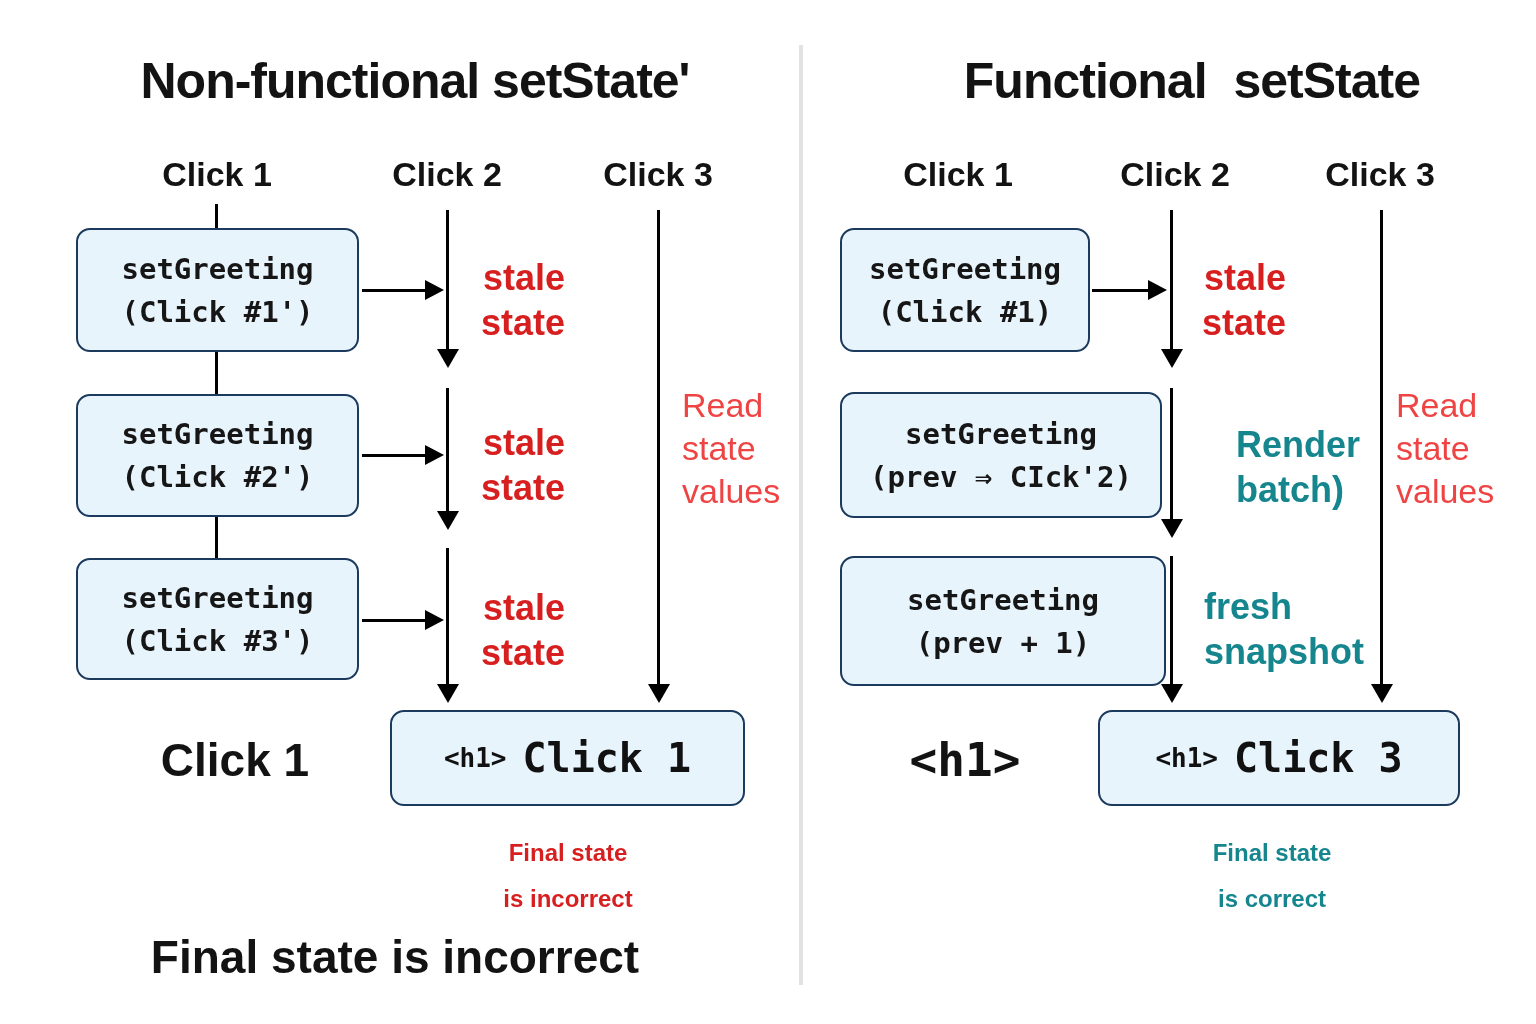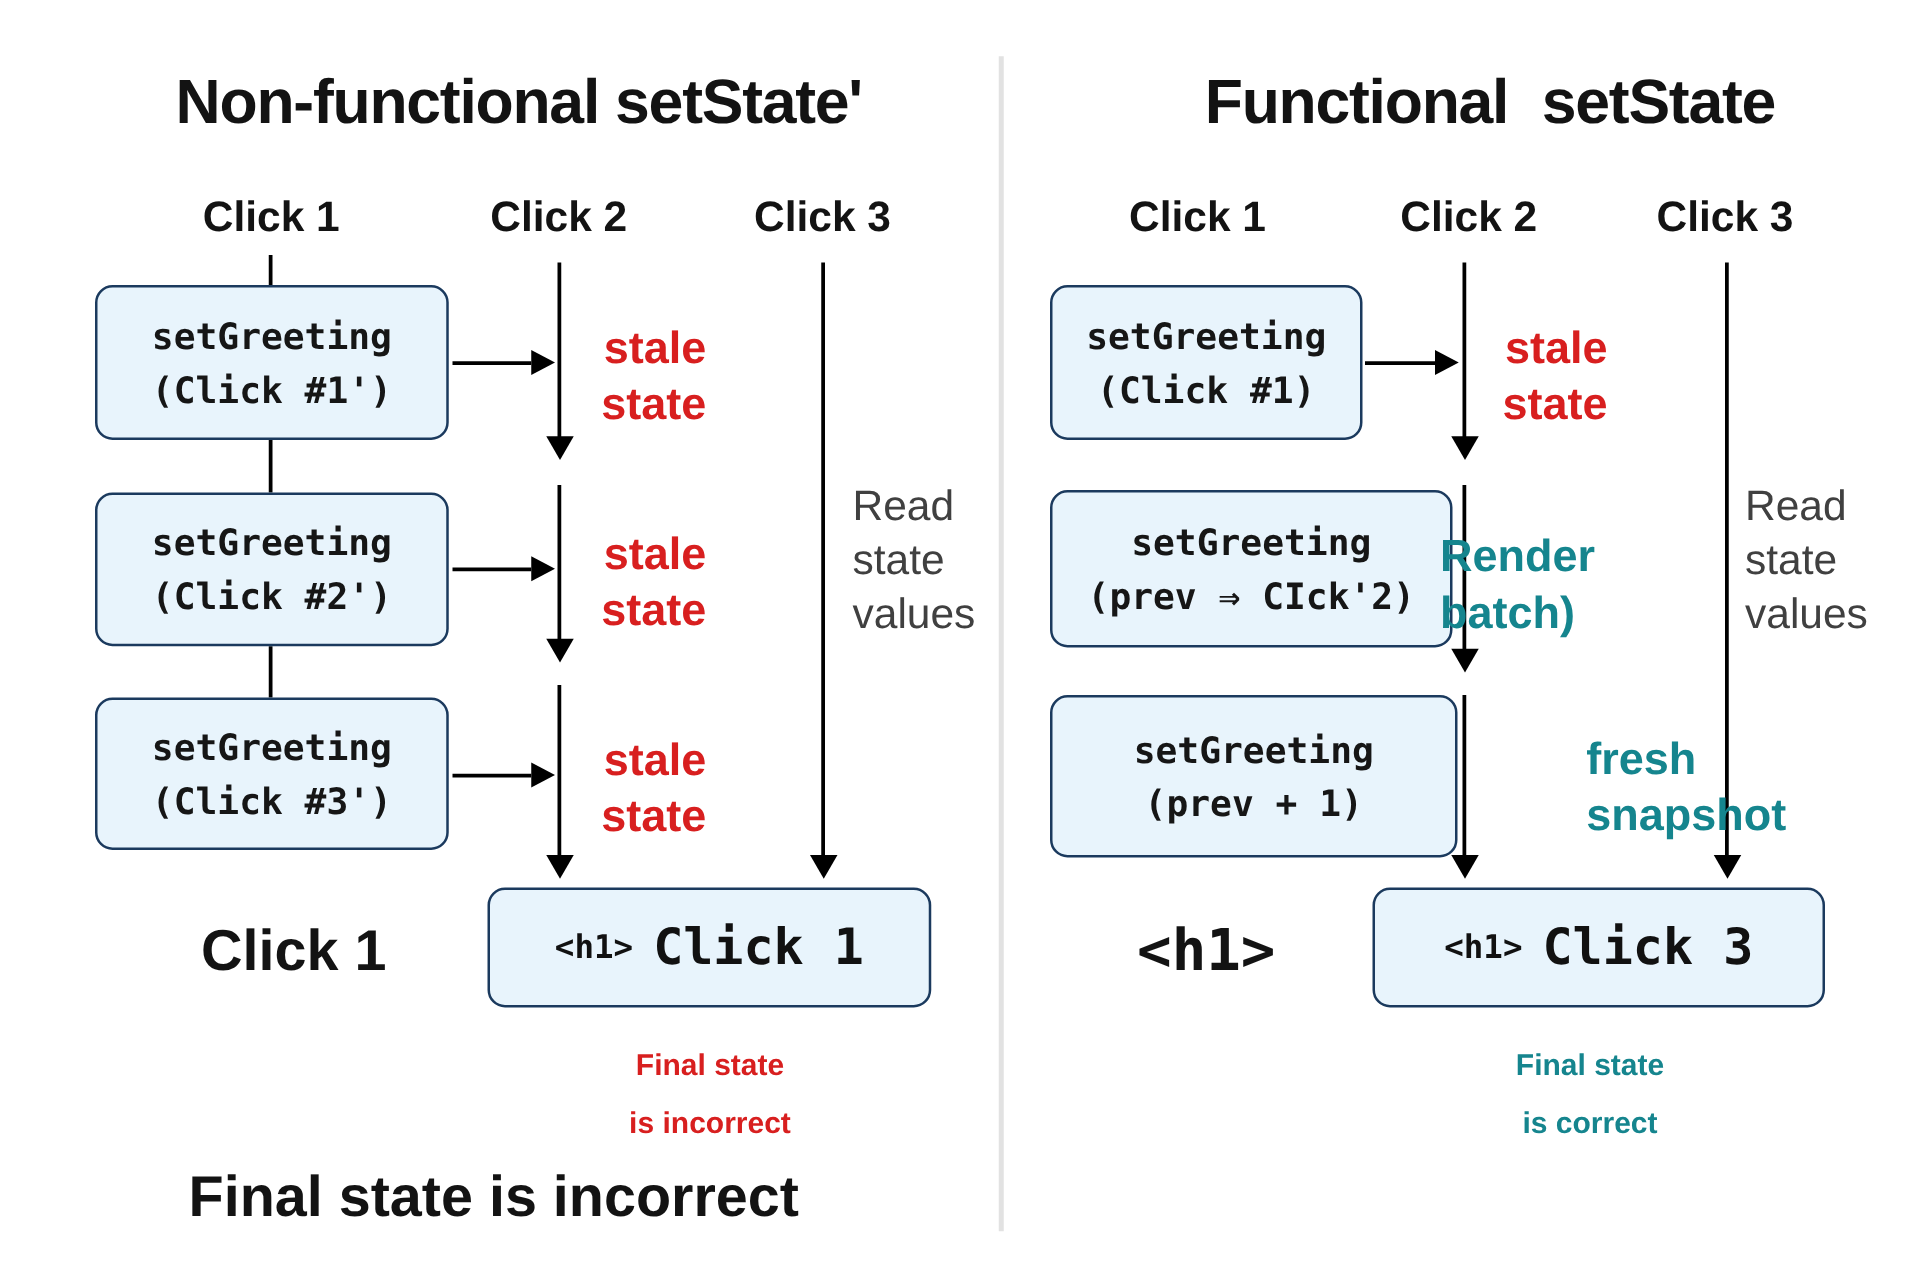--- a/index.html
+++ b/index.html
@@ -35,21 +35,21 @@
     background:#e8f4fc;border:2.5px solid #1b3a5e;border-radius:14px;
     display:flex;justify-content:center;align-items:center;gap:16px;
     font-family:"DejaVu Sans Mono", monospace;color:#111;box-sizing:border-box;
   }
   .result-tag{font-size:26px;font-weight:600;}
   .result-value{font-size:40px;font-weight:700;}
   .stale{
     color:#d81f1f;font-size:36px;font-weight:700;line-height:45px;text-align:right;
   }
   .read-note{
-    color:#404040;font-size:34px;font-weight:400;line-height:43px;text-align:left;
+    color:#ef4444;font-size:34px;font-weight:400;line-height:43px;text-align:left;
   }
   .teal-note{
     color:#15858e;font-size:36px;font-weight:700;line-height:45px;text-align:left;
   }
   .big-label{font-size:46px;font-weight:700;text-align:center;color:#131313;}
   .verdict{font-size:24px;font-weight:700;line-height:46px;text-align:center;}
   .verdict.red{color:#d81f1f;}
   .verdict.teal{color:#15858e;}
   .footer{font-size:46px;font-weight:700;text-align:center;color:#131313;}
 </style>
@@ -161,25 +161,25 @@
   <div class="abs vline" style="left:1170px;top:556px;height:129px;"></div>
   <div class="abs arrow-down" style="left:1160.5px;top:684px;"></div>
 
   <div class="abs vline" style="left:1380px;top:210px;height:475px;"></div>
   <div class="abs arrow-down" style="left:1370.5px;top:684px;"></div>
 
   <div class="abs stale" style="left:1202px;top:255px;">
     <div>stale</div>
     <div>state</div>
   </div>
-  <div class="abs teal-note" style="left:1152px;top:422px;">
+  <div class="abs teal-note" style="left:1236px;top:422px;">
     <div>Render</div>
     <div>batch)</div>
   </div>
-  <div class="abs teal-note" style="left:1269px;top:584px;">
+  <div class="abs teal-note" style="left:1204px;top:584px;">
     <div>fresh</div>
     <div>snapshot</div>
   </div>
   <div class="abs read-note" style="left:1396px;top:384px;">
     <div>Read</div>
     <div>state</div>
     <div>values</div>
   </div>
 
   <div class="abs big-label" style="left:880px;top:733px;width:170px;font-family:'DejaVu Sans Mono', monospace;">&lt;h1&gt;</div>

